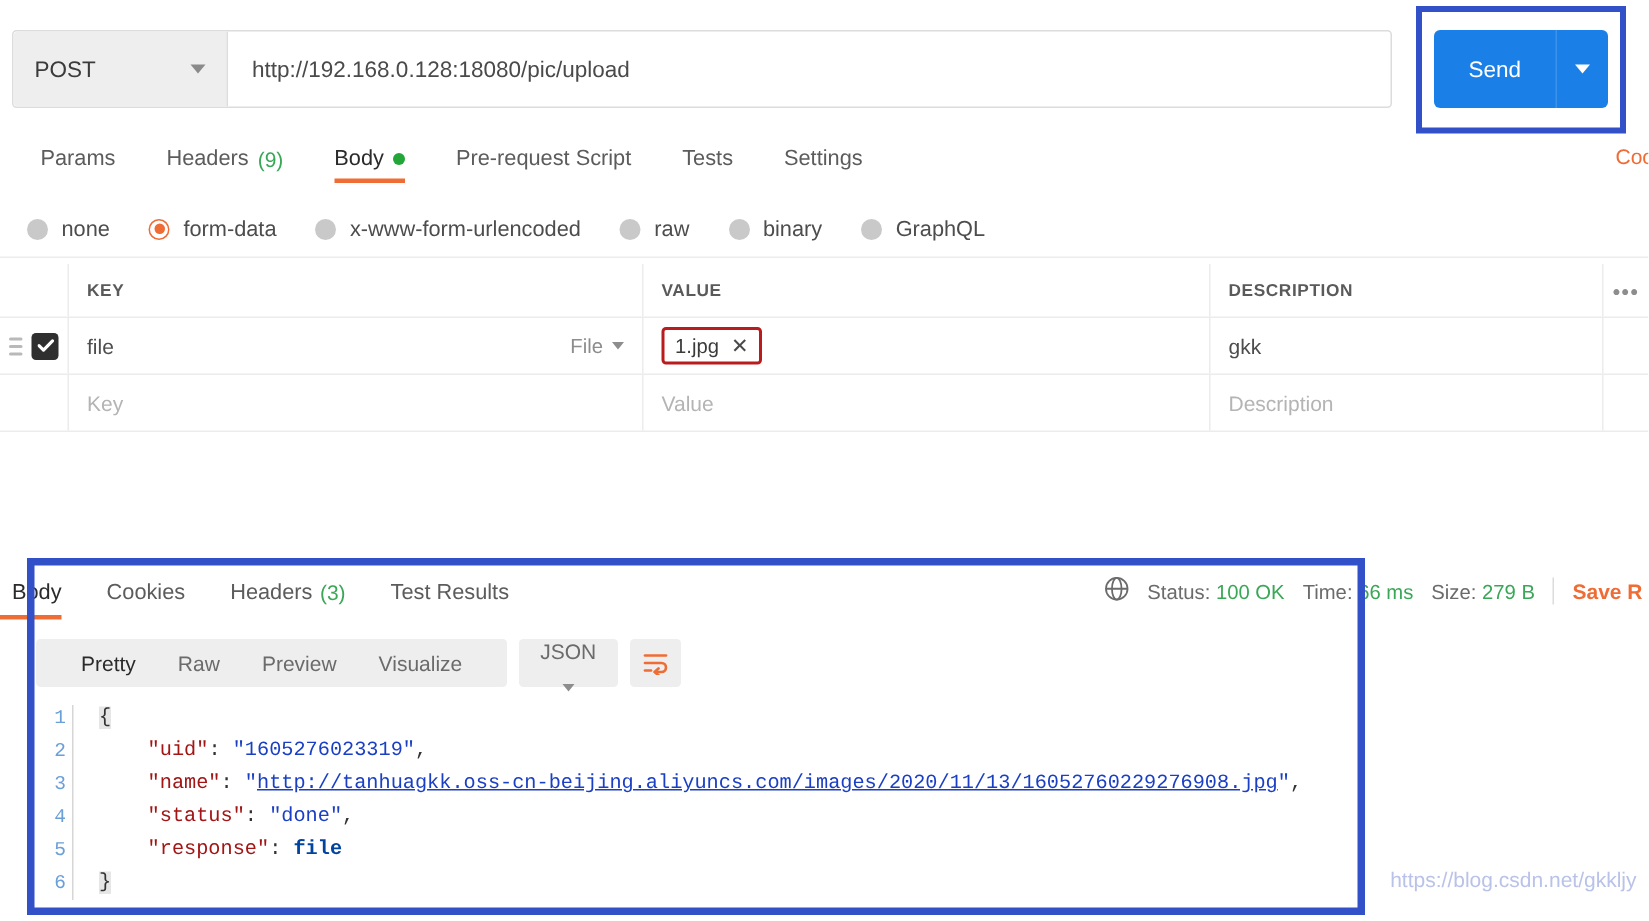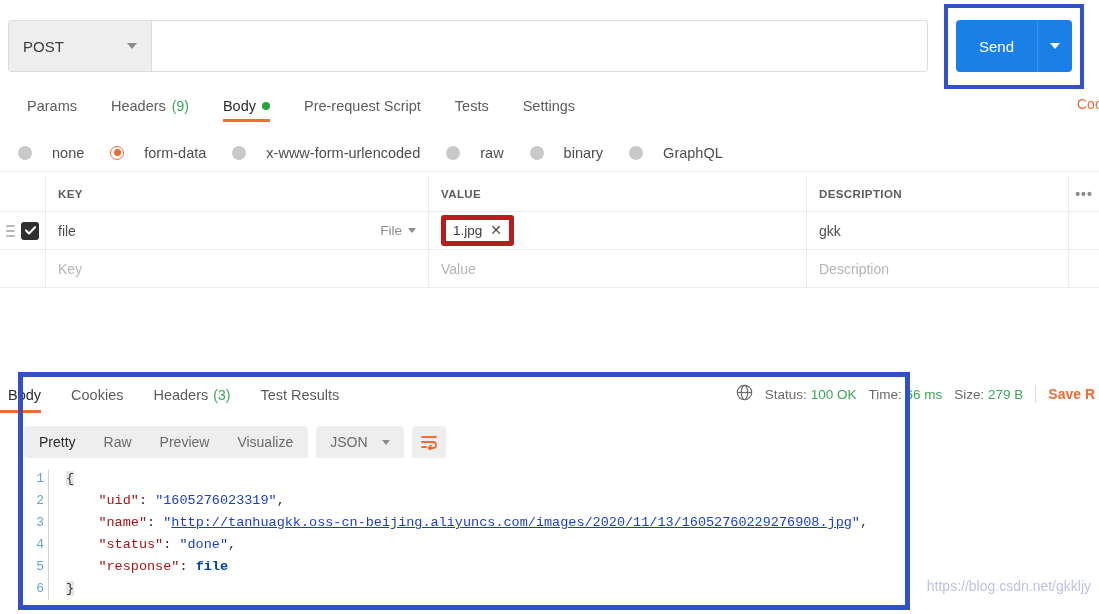--- a/index.html
+++ b/index.html
@@ -146,21 +146,21 @@
     position: absolute;
     left: 0; top: 134px;
     width: 1099px; height: 38px;
     display: flex;
     align-items: center;
     border-bottom: 1px solid #ececec;
   }
   .radio-item {
     display: flex;
     align-items: center;
-    gap: 20px;
+    gap: 9px;
     margin-right: 26px;
     font-size: 14.5px;
     color: #4d4d4d;
     white-space: nowrap;
   }
   .radio-item:first-child { margin-left: 18px; }
   .radio-circle {
     width: 14px; height: 14px;
     border-radius: 50%;
     background: #c9c9c9;
@@ -235,21 +235,21 @@
   }
   .caret-sm {
     width: 0; height: 0;
     border-left: 4px solid transparent;
     border-right: 4px solid transparent;
     border-top: 5px solid #8d8d8d;
   }
   .file-chip {
     display: inline-flex;
     gap: 8px;
-    border: 5px solid #b91c1c;
+    border: 2px solid #b91c1c;
     border-radius: 3px;
     padding: 3px 7px;
     font-size: 13.5px;
     color: #3b3b3b;
     background: #fff;
   }
   .chip-x { color: #4a4a4a; font-size: 14px; line-height: 1; }
   .dots {
     letter-spacing: 1px;
     color: #8d8d8d;
@@ -323,39 +323,40 @@
     display: flex;
     align-items: center;
     gap: 8px;
   }
   .seg {
     display: flex;
     align-items: center;
     background: #eeeeee;
     border-radius: 3px;
     height: 32px;
-    padding: 0 1px;
+    padding: 0 16px;
   }
   .seg-item {
     padding: 0 14px;
     font-size: 14px;
     color: #6b6b6b;
     line-height: 32px;
   }
   .seg-item.active { color: #2b2b2b; }
   .json-sel {
     display: flex;
     align-items: center;
     gap: 14px;
     background: #eeeeee;
     border-radius: 3px;
     height: 32px;
     padding: 0 14px;
     font-size: 14px;
     color: #6b6b6b;
+    flex-direction: column;
   }
   .wrap-btn {
     width: 34px; height: 32px;
     background: #eeeeee;
     border-radius: 3px;
     display: flex;
     align-items: center;
     justify-content: center;
   }
 
@@ -408,20 +409,21 @@
 </head>
 <body>
 
 <div id="app">
 
   <div class="url-bar">
     <div class="method-box">
       <span class="method-label">POST</span>
       <span class="caret-down"></span>
     </div>
+    <div class="url-input">http://192.168.0.128:18080/pic/upload</div>
   </div>
 
   <div class="send-annot"></div>
   <div class="send-btn">
     <div class="send-main">Send</div>
     <div class="send-caret-wrap">
       <span class="caret-white"></span>
     </div>
   </div>
 

